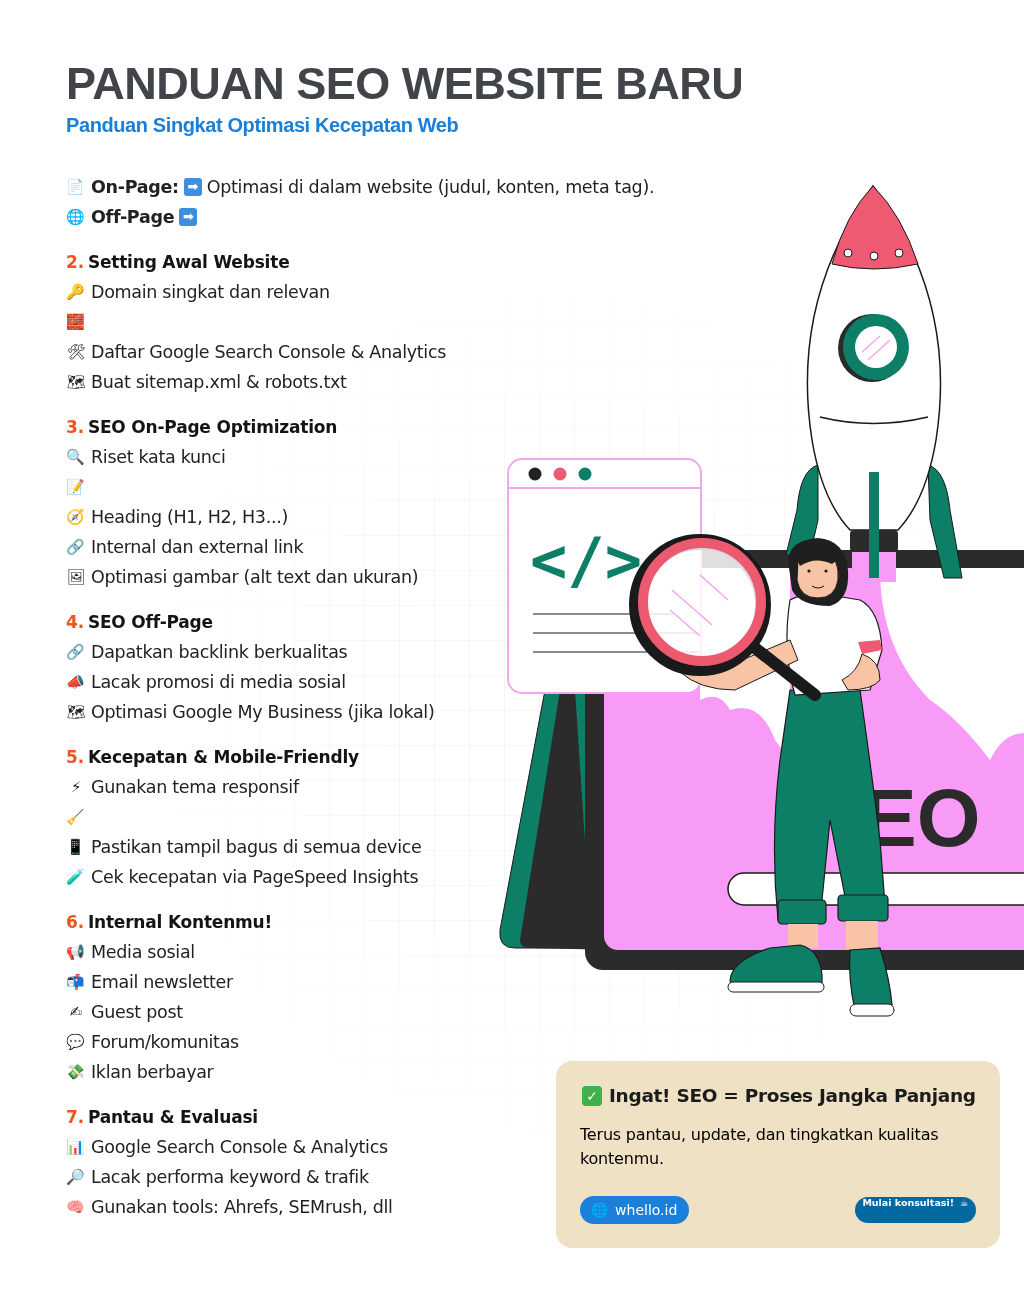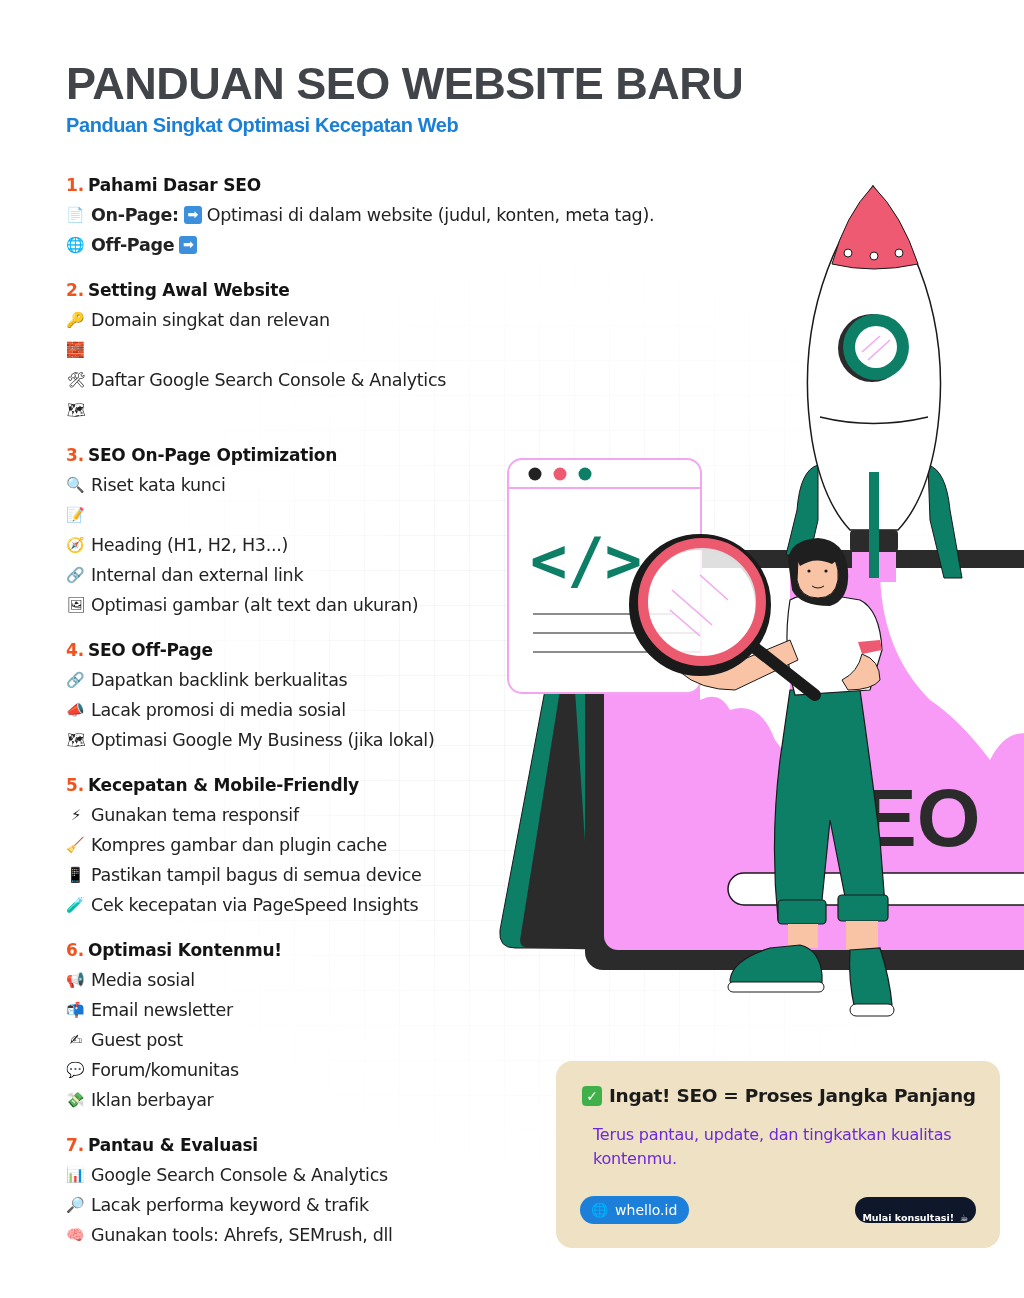--- a/index.html
+++ b/index.html
@@ -68,35 +68,35 @@
     font-family: "DejaVu Sans", sans-serif; font-weight: 700; font-size: 18.5px;
     color: #1b1b1b; white-space: nowrap; letter-spacing: -0.3px;
     display: flex; align-items: center;
   }
   .check {
     display: inline-flex; width: 20px; height: 20px; border-radius: 4px;
     background: #3fb04a; color: #fff; font-size: 14px; font-weight: 700;
     align-items: center; justify-content: center; margin-right: 7px;
   }
   .card-body {
-    position: absolute; left: 37px; top: 62px; width: 410px;
+    position: absolute; left: 24px; top: 62px; width: 410px;
     font-family: "DejaVu Sans", sans-serif; font-size: 16px; line-height: 24px;
-    color: #6d28d9; letter-spacing: -0.2px;
+    color: #000000; letter-spacing: -0.2px;
   }
   .btn-site {
     position: absolute; left: 24px; top: 135px; width: 109px; height: 28px;
     background: #1c7fd9; color: #fff; border-radius: 14px;
     font-family: "DejaVu Sans", sans-serif; font-size: 14px;
     display: flex; align-items: center; justify-content: center; gap: 6px;
   }
   .btn-consult {
     position: absolute; left: 299px; top: 136px; width: 121px; height: 26px;
-    background: #0f172a; color: #fff; border-radius: 13px;
+    background: #0369a1; color: #fff; border-radius: 13px;
     font-family: "DejaVu Sans", sans-serif; font-size: 9.5px; font-weight: 700;
-    display: flex; align-items: flex-end; justify-content: center; gap: 6px;
+    display: flex; align-items: flex-start; justify-content: center; gap: 6px;
   }
   .illus { position: absolute; left: 0; top: 0; }
 </style>
 </head>
 <body>
 
 <div class="grid-bg"></div>
 
 <svg class="illus" width="1024" height="1298" viewBox="0 0 1024 1298">
 
@@ -194,23 +194,20 @@
     <line x1="700" y1="575" x2="728" y2="600" stroke="#f3a6ef" stroke-width="1.5"></line>
   </g>
 </svg>
 
 <div class="title">PANDUAN SEO WEBSITE BARU</div>
 <div class="subtitle">Panduan Singkat Optimasi Kecepatan Web</div>
 
 <div class="content">
 
   <div class="section">
-    <div class="sec-head">
-      <span class="sec-num">1.</span><span>Pahami Dasar SEO</span>
-    </div>
     <div class="item">
       <span class="ico">📄</span>
       <span class="bold">On-Page:</span>
       <span class="arrow-box">➡</span>
       <span>Optimasi di dalam website (judul, konten, meta tag).</span>
     </div>
     <div class="item">
       <span class="ico">🌐</span>
       <span class="bold">Off-Page</span>
       <span class="arrow-box">➡</span>
@@ -227,20 +224,21 @@
       </div>
     <div class="item">
         <span class="ico">🧱</span>
       </div>
     <div class="item">
         <span class="ico">🛠</span>
         <span>Daftar Google Search Console &amp; Analytics</span>
       </div>
     <div class="item">
         <span class="ico">🗺</span>
+        <span>Buat sitemap.xml &amp; robots.txt</span>
       </div>
   </div>
 
   <div class="section">
     <div class="sec-head">
       <span class="sec-num">3.</span><span>SEO On-Page Optimization</span>
     </div>
     <div class="item">
         <span class="ico">🔍</span>
         <span>Riset kata kunci</span>
@@ -283,35 +281,34 @@
   <div class="section">
     <div class="sec-head">
       <span class="sec-num">5.</span><span>Kecepatan &amp; Mobile-Friendly</span>
     </div>
     <div class="item">
         <span class="ico">⚡</span>
         <span>Gunakan tema responsif</span>
       </div>
     <div class="item">
         <span class="ico">🧹</span>
-        <span>Kompres gambar dan plugin cache</span>
       </div>
     <div class="item">
         <span class="ico">📱</span>
         <span>Pastikan tampil bagus di semua device</span>
       </div>
     <div class="item">
         <span class="ico">🧪</span>
         <span>Cek kecepatan via PageSpeed Insights</span>
       </div>
   </div>
 
   <div class="section">
     <div class="sec-head">
-      <span class="sec-num">6.</span><span>Optimasi Kontenmu!</span>
+      <span class="sec-num">6.</span><span>Internal Kontenmu!</span>
     </div>
     <div class="item">
         <span class="ico">📢</span>
         <span>Media sosial</span>
       </div>
     <div class="item">
         <span class="ico">📬</span>
         <span>Email newsletter</span>
       </div>
     <div class="item">

